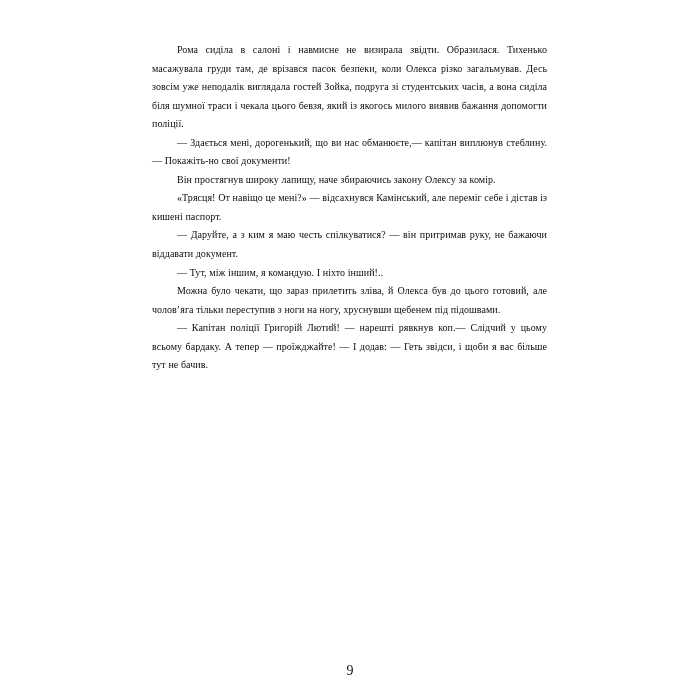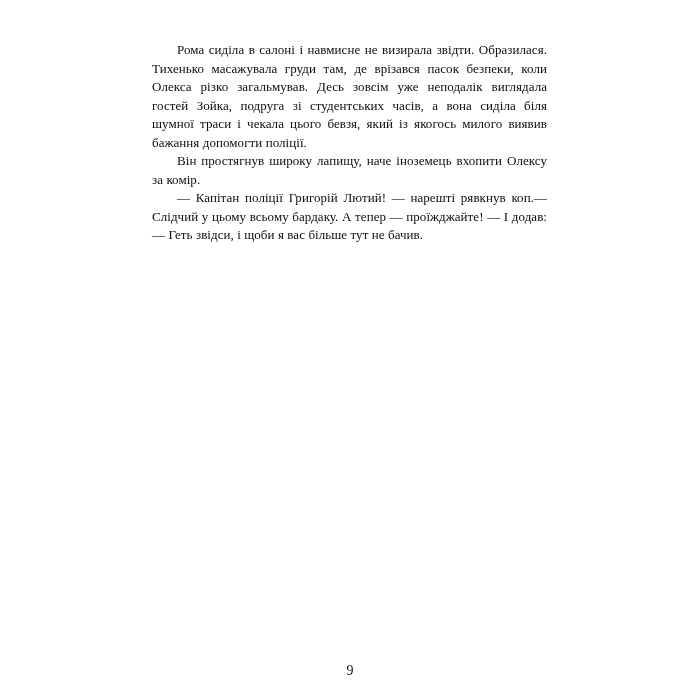--- a/index.html
+++ b/index.html
@@ -28,21 +28,21 @@
     left: 152px;
     top: 41px;
     width: 395px;
   }
 
   .para {
     margin: 0;
     text-indent: 25px;
     text-align: justify;
     text-justify: inter-word;
-    font-size: 13px;
+    font-size: 10px;
     line-height: 18.55px;
     letter-spacing: 0.05px;
     word-spacing: 0.1px;
     -webkit-font-smoothing: antialiased;
   }
 
   .page-number {
     position: absolute;
     left: 0;
     top: 662px;
@@ -54,19 +54,24 @@
     font-family: "Liberation Serif", "DejaVu Serif", serif;
   }
 </style>
 </head>
 <body>
 
 <div class="page">
 
   <div class="text-block">
     <p class="para">Рома сиділа в салоні і навмисне не визирала звідти. Образилася. Тихенько масажувала груди там, де врізався пасок безпеки, коли Олекса різко загальмував. Десь зовсім уже неподалік виглядала гостей Зойка, подруга зі студентських часів, а вона сиділа біля шумної траси і чекала цього бевзя, який із якогось милого виявив бажання допомогти поліції.</p>
-    <p class="para">Він простягнув широку лапищу, наче іноземець вхопити Олексу за комір.</p>
+    <p class="para">— Здається мені, дорогенький, що ви нас обманюєте,— капітан виплюнув стеблину.— Покажіть-но свої документи!</p>
+    <p class="para">Він простягнув широку лапищу, наче збираючись закону Олексу за комір.</p>
+    <p class="para">«Трясця! От навіщо це мені?» — відсахнувся Камінський, але переміг себе і дістав із кишені паспорт.</p>
+    <p class="para">— Даруйте, а з ким я маю честь спілкуватися? — він притримав руку, не бажаючи віддавати документ.</p>
+    <p class="para">— Тут, між іншим, я командую. І ніхто інший!..</p>
+    <p class="para">Можна було чекати, що зараз прилетить зліва, й Олекса був до цього готовий, але чолов’яга тільки переступив з ноги на ногу, хруснувши щебенем під підошвами.</p>
     <p class="para">— Капітан поліції Григорій Лютий! — нарешті рявкнув коп.— Слідчий у цьому всьому бардаку. А тепер — проїжджайте! — І додав: — Геть звідси, і щоби я вас більше тут не бачив.</p>
   </div>
 
   <div class="page-number">9</div>
 
 </div>
 
 </body></html>

